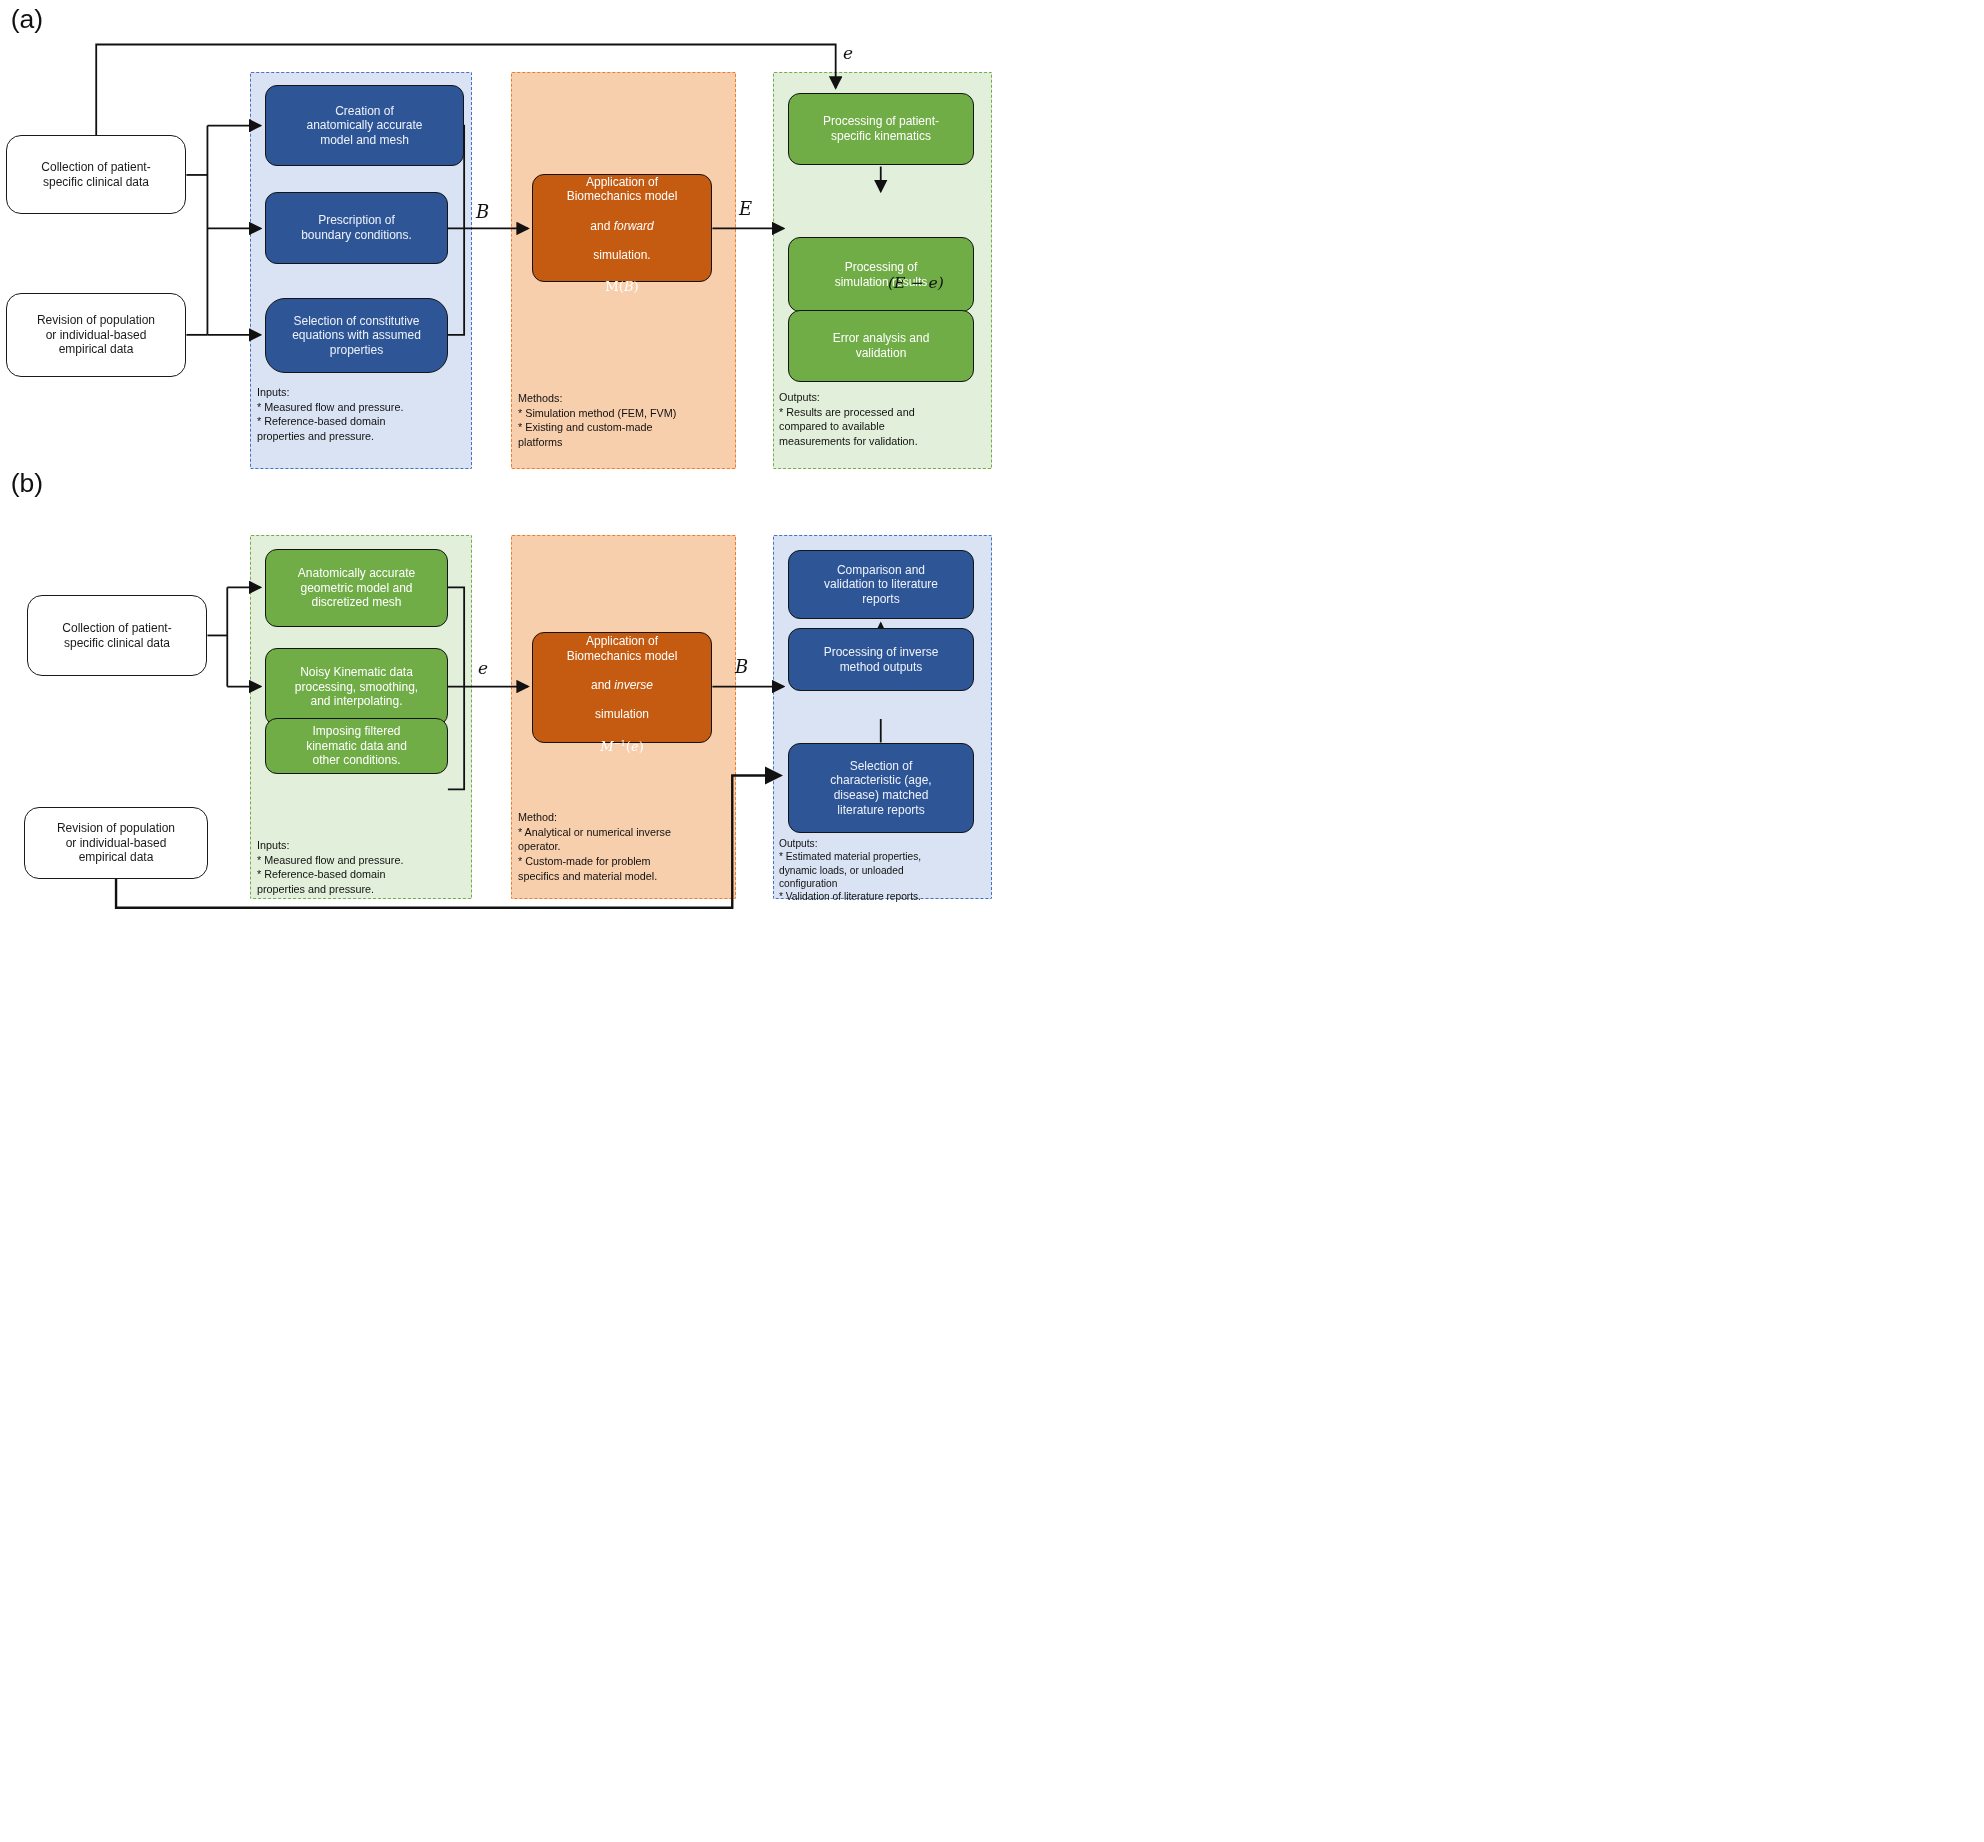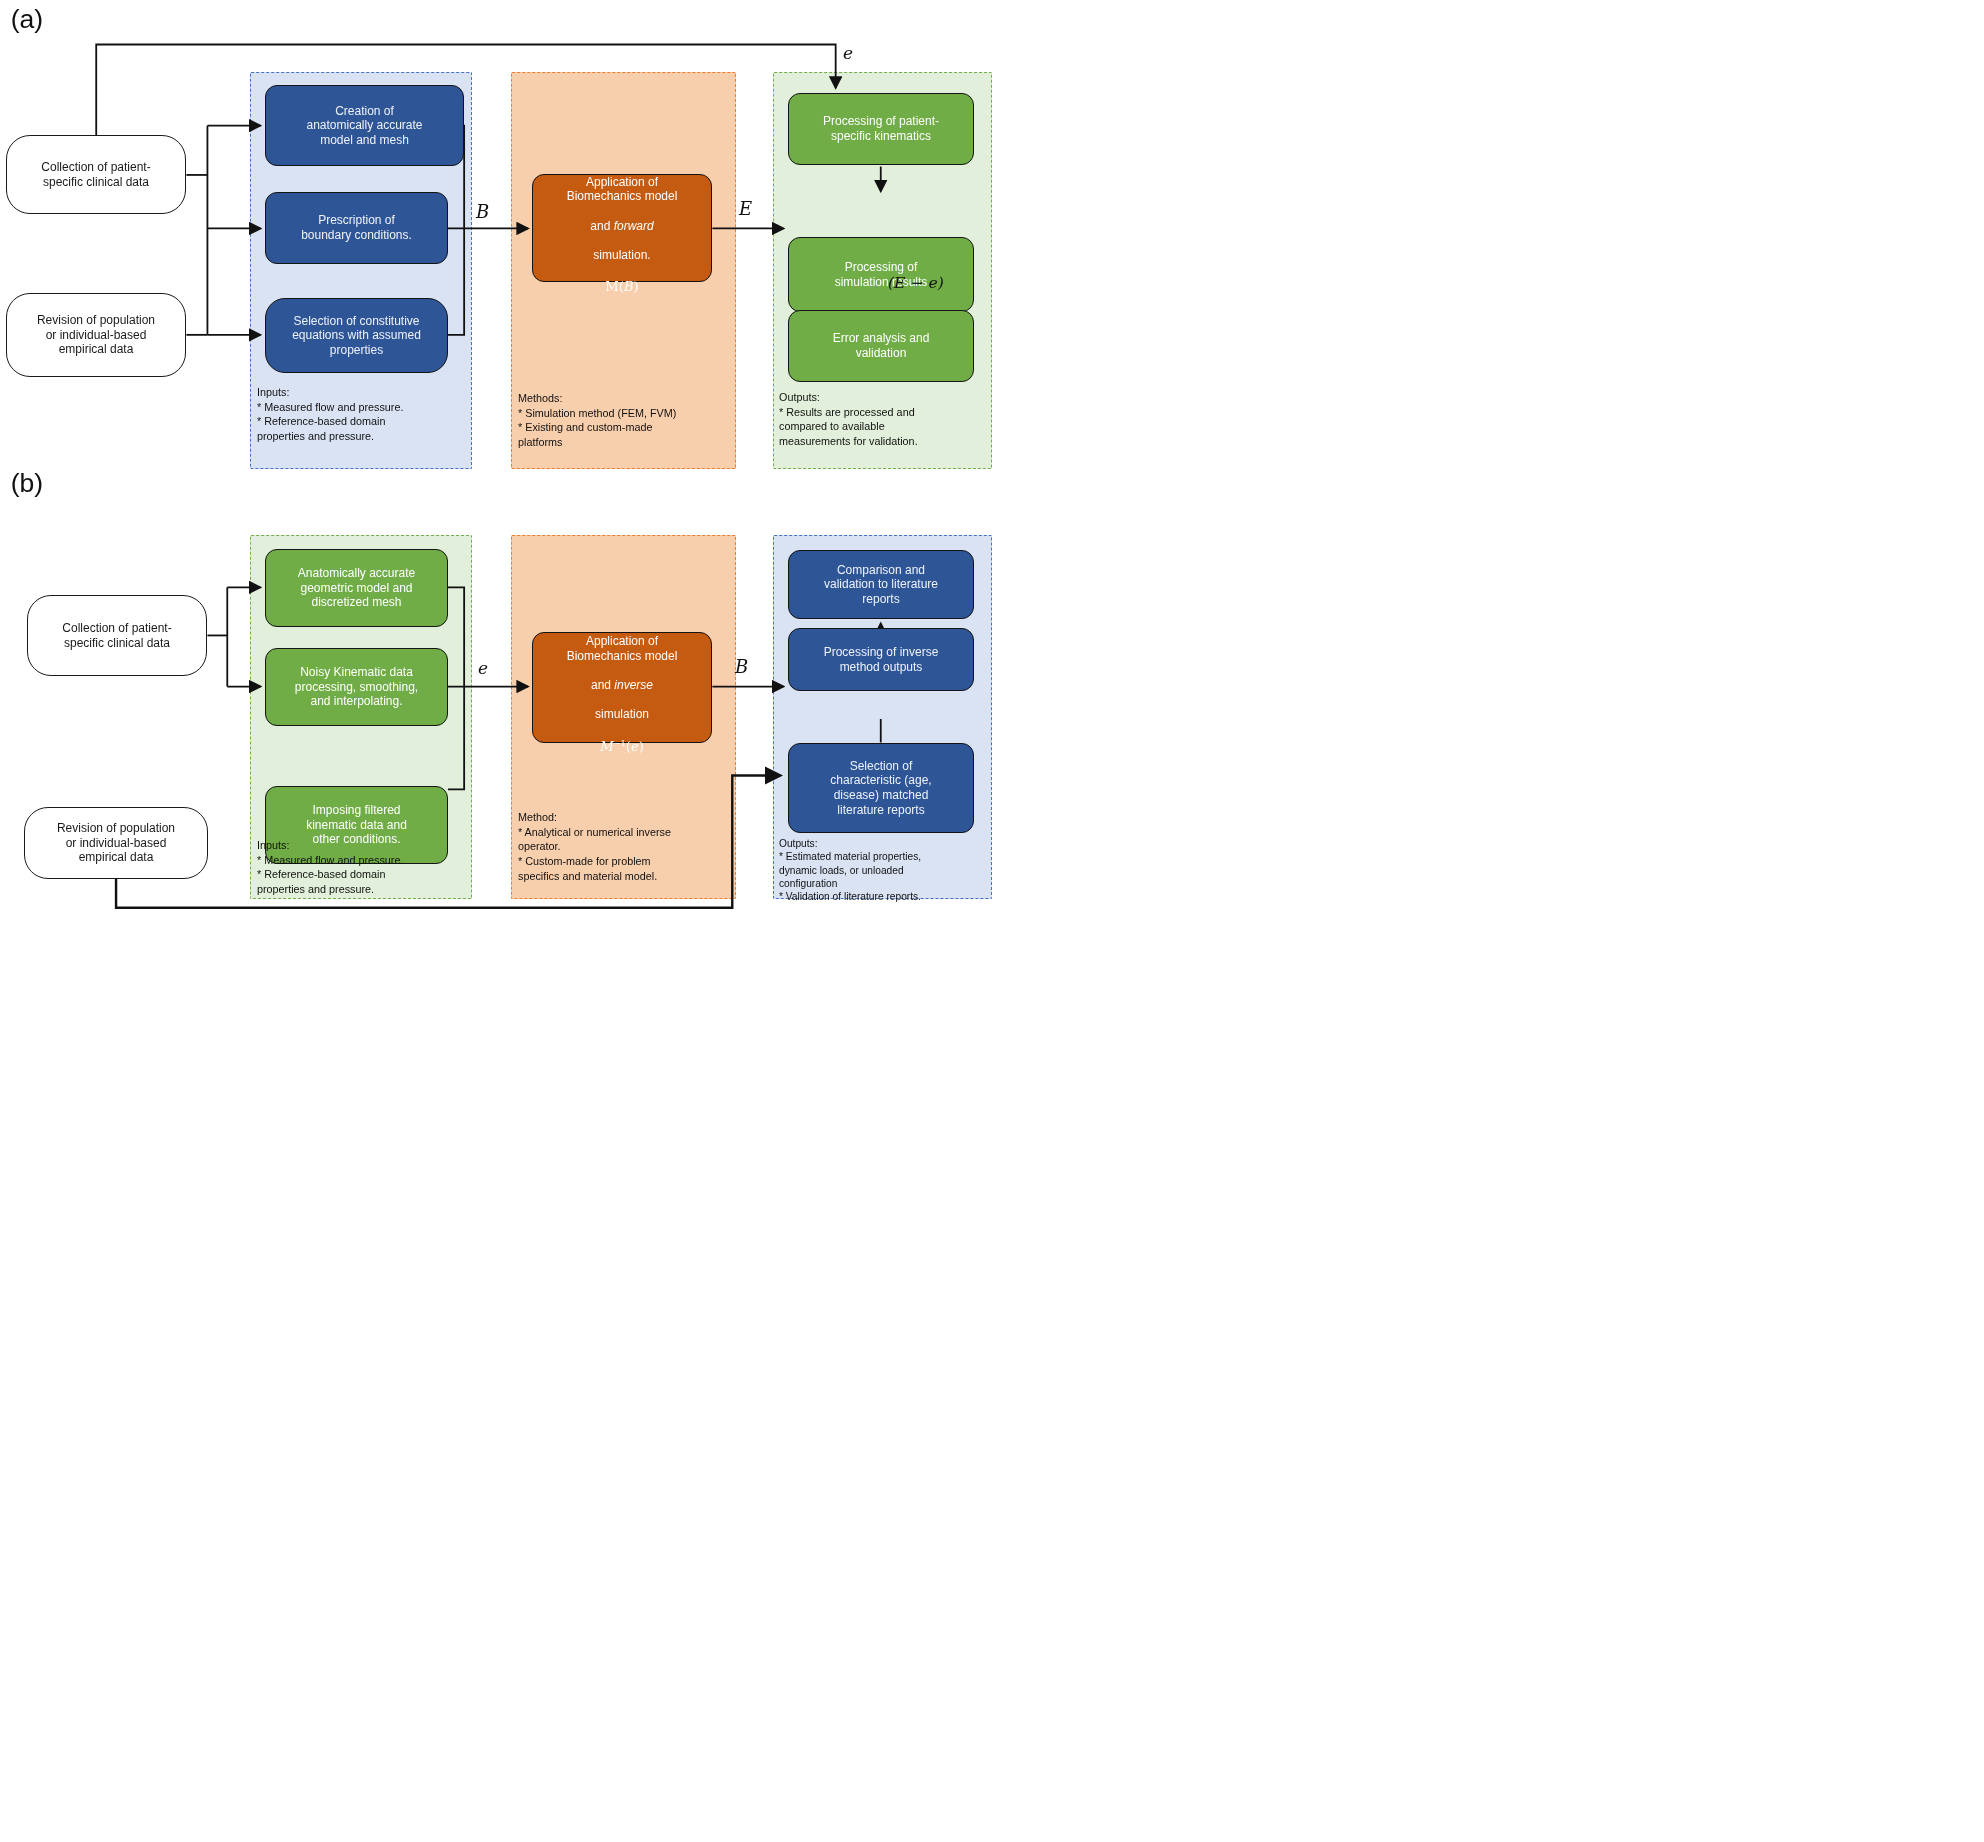--- a/index.html
+++ b/index.html
@@ -36,21 +36,21 @@
     display:flex; align-items:center; justify-content:center;
     text-align:center;
     white-space:pre-line;
     z-index:3;
     box-sizing:border-box;
     line-height:1.22;
   }
   .wbox {
     background:#ffffff;
     border:1.8px solid #1a1a1a;
-    border-radius:24px;
+    border-radius:15px;
     font-size:12px;
     color:#1a1a1a;
     padding:3.6px;
   }
   .cbox {
     border:1.5px solid #141414;
     border-radius:12px;
     color:#ffffff;
     font-size:12px;
     padding:4.8px;
@@ -190,21 +190,21 @@
   <div class="box wbox" style="left:24px; top:807px; width:184px; height:72px;">Revision of population
 or individual-based
 empirical data</div>
 
   <div class="box cbox green" style="left:265px; top:549px; width:183px; height:78px;">Anatomically accurate
 geometric model and
 discretized mesh</div>
   <div class="box cbox green" style="left:265px; top:648px; width:183px; height:78px;">Noisy Kinematic data
 processing, smoothing,
 and interpolating.</div>
-  <div class="box cbox green" style="left:265px; top:786px; width:183px; height:78px;">Imposing filtered
+  <div class="box cbox green" style="left:265px; top:718px; width:183px; height:56px;">Imposing filtered
 kinematic data and
 other conditions.</div>
   <div class="note" style="left:257px; top:838px; width:208px;">Inputs:
 * Measured flow and pressure.
 * Reference-based domain
 properties and pressure.</div>
 
   <div class="box cbox orange" style="left:532px; top:632px; width:180px; height:111px;">
     <div>
       <span class="obox-line">Application of

